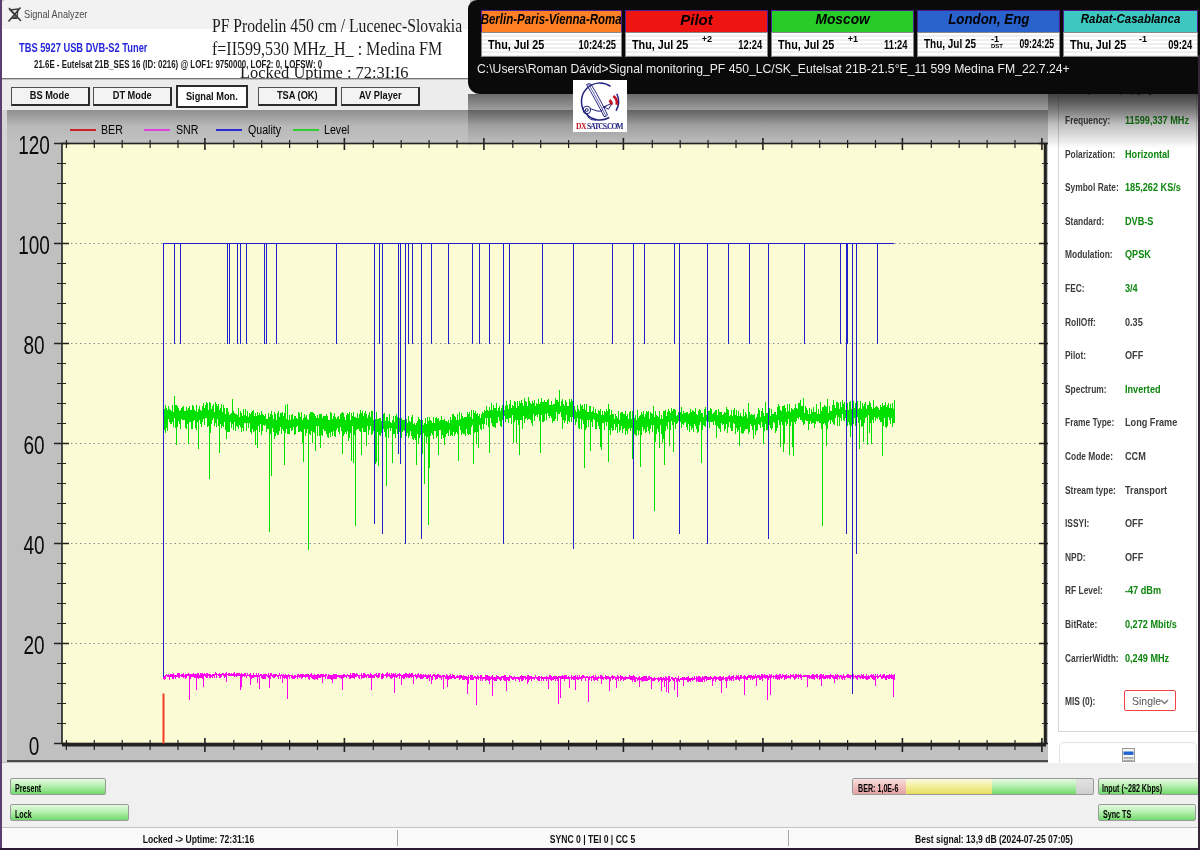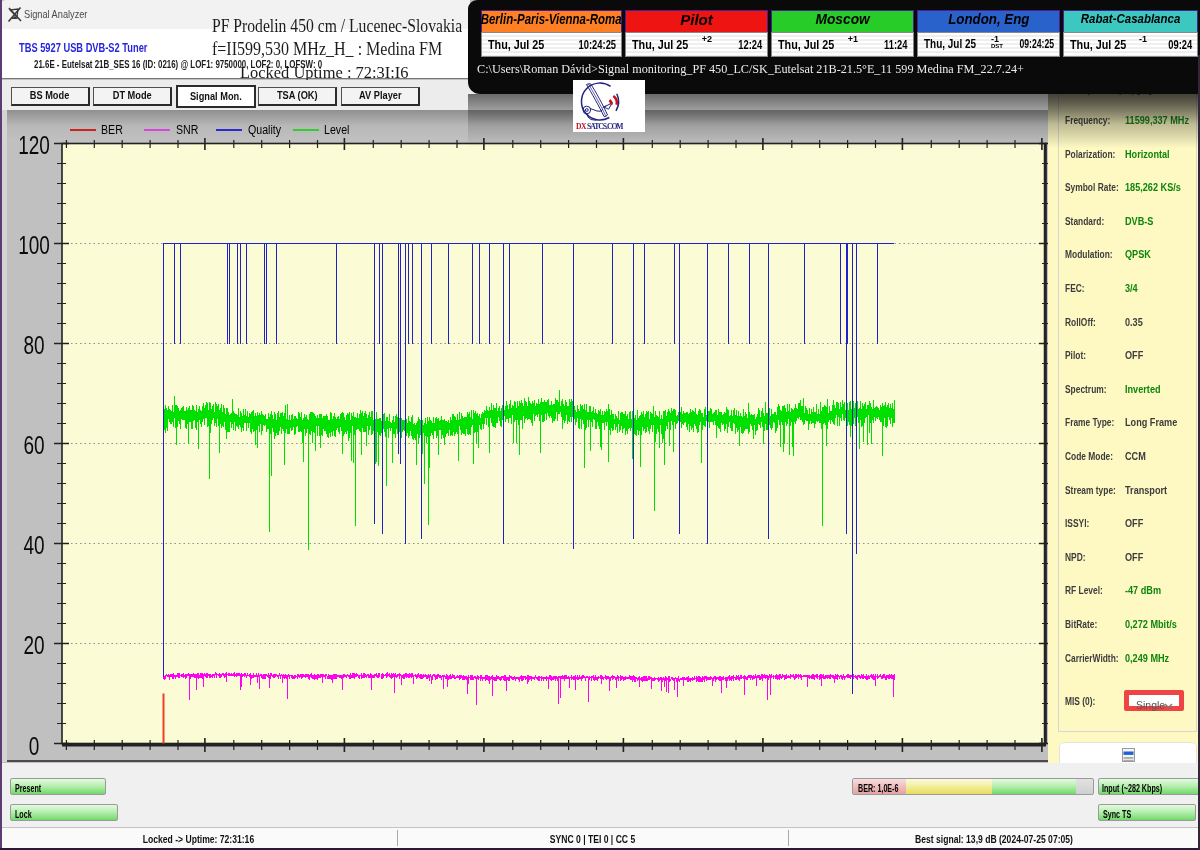--- a/index.html
+++ b/index.html
@@ -25,32 +25,32 @@
 .leg{position:absolute;top:13px;font-size:12.5px;color:#000;transform:scaleX(.85);transform-origin:0 0}
 .legline{position:absolute;top:19px;width:26px;height:2px}
 
 #console{left:468px;top:0;width:732px;height:94px;background:#0a0a0a;border-radius:9px 0 0 12px}
 .clkhdr{position:absolute;top:10px;height:38px;border:1px solid #4c1d95;color:#000;display:flex;align-items:flex-start;justify-content:center}
 .clkhdr i{font-weight:bold;font-style:italic;white-space:nowrap;display:inline-block}
 .clkbar{position:absolute;top:32px;height:25px;background:repeating-linear-gradient(180deg,#ffffff 0 2px,#efefef 2px 4px);border:1px solid #888;color:#000;font-size:13px;font-weight:bold}
 .clkdate{position:absolute;left:6px;top:4px;transform:scaleX(.83);transform-origin:0 0;white-space:nowrap}
 .clktime{position:absolute;right:5px;top:4px;transform:scaleX(.72);transform-origin:100% 0;white-space:nowrap}
 .clkoff{position:absolute;top:1px;font-size:9px;font-weight:bold}
-#consoleline{left:477px;top:62px;font-family:Liberation Serif, serif;font-size:12.2px;color:#ececec;white-space:nowrap}
+#consoleline{left:477px;top:62px;font-family:Liberation Sans, sans-serif;font-size:12.2px;color:#ececec;white-space:nowrap}
 #shadow{left:468px;top:94px;width:732px;height:54px;background:linear-gradient(180deg,rgba(20,20,20,.6),rgba(20,20,20,.16) 55%,rgba(20,20,20,0))}
 #shadowR{left:1048px;top:94px;width:152px;height:54px;background:linear-gradient(180deg,rgba(20,20,20,.5),rgba(20,20,20,.14) 55%,rgba(20,20,20,0))}
 
-#logo{left:573px;top:80px;width:72px;height:52px;background:#fff}
-
-#rightpanel{left:1048px;top:94px;width:152px;height:669px;background:#fef9c3}
+#logo{left:573px;top:80px;width:54px;height:52px;background:#fff}
+
+#rightpanel{left:1048px;top:94px;width:152px;height:669px;background:#ffffff}
 #groupbox{position:absolute;left:10px;top:0px;width:139px;height:638px;border:1px solid #d5d5d5;border-top:none}
 .rp{position:absolute;left:17px;font-size:10.5px;font-weight:bold;color:#3c3c3c;white-space:nowrap;transform:scaleX(.8);transform-origin:0 0}
 .rv{position:absolute;left:77px;font-size:10.5px;font-weight:bold;color:#0c860c;white-space:nowrap;transform:scaleX(.87);transform-origin:0 0}
 .rv.blk{color:#3c3c3c}
-#mis-sel{position:absolute;left:76px;width:60px;height:21px;background:#fff;border:5px solid #ef4444;border-radius:2px;font-size:10.5px;color:#555;line-height:20px;padding-left:7px}
+#mis-sel{position:absolute;left:76px;width:52px;height:21px;background:#fff;border:1px solid #ef4444;border-radius:2px;font-size:10.5px;color:#555;line-height:20px;padding-left:7px}
 #savebtn{position:absolute;left:11px;top:648px;width:138px;height:25px;background:#fff;border:1px solid #e2e2e2;border-radius:5px}
 
 #bars{left:0;top:763px;width:1200px;height:64px;background:#f0f0f0}
 .gbtn{position:absolute;height:17px;background:linear-gradient(180deg,#e3fae3 0%,#b7f0b0 45%,#72d96a 100%);border:1px solid #9a9a9a;border-radius:2px;font-size:10.5px;font-weight:bold;color:#000;padding:3px 0 0 4px}
 .gbtn b{display:inline-block;font-weight:bold;transform:scaleX(.68);transform-origin:0 50%;white-space:nowrap}
 .pbar{position:absolute;height:17px;border:1px solid #9a9a9a;border-radius:2px;overflow:hidden;background:linear-gradient(180deg,#e2e2e2,#cfcfcf)}
 .seg{position:absolute;top:0;height:100%}
 .seg.p{background:linear-gradient(180deg,#f6dede 0%,#eebbbb 55%,#e5a2a2 100%)}
 .seg.y{background:linear-gradient(180deg,#fafae0 0%,#f3f0a2 45%,#e7dc5d 100%)}
 .seg.g{background:linear-gradient(180deg,#e3fae3 0%,#b7f0b0 45%,#72d96a 100%)}
@@ -74,21 +74,21 @@
 <div class="abs" id="titletext">Signal Analyzer</div>
 <div class="abs" id="headerwhite"></div>
 <div class="abs" id="tuner">TBS 5927 USB DVB-S2 Tuner</div>
 <div class="abs" id="lofline">21.6E - Eutelsat 21B_SES 16 (ID: 0216) @ LOF1: 9750000, LOF2: 0, LOFSW: 0</div>
 <div class="abs serif" id="ser1" style="left:212px;top:16px;font-size:18px;transform:scaleX(.87)">PF Prodelin 450 cm / Lucenec-Slovakia</div>
 <div class="abs serif" id="ser2" style="left:212px;top:38.5px;font-size:18px;transform:scaleX(.89)">f=II599,530 MHz_H_ : Medina FM</div>
 <div class="abs serif" id="ser3" style="left:240px;top:62px;font-size:17.5px;transform:scaleX(.94)">Locked Uptime : 72:3I:I6</div>
 <div class="abs" id="tabstrip">
  <div class="tab" style="left:11px;width:79px"><span>BS Mode</span></div>
  <div class="tab" style="left:93px;width:79px"><span>DT Mode</span></div>
- <div class="tab active" style="left:176px;width:80px"><span>Signal Mon.</span></div>
+ <div class="tab active" style="left:176px;width:72px"><span>Signal Mon.</span></div>
  <div class="tab" style="left:258px;width:79px"><span>TSA (OK)</span></div>
  <div class="tab" style="left:341px;width:79px"><span>AV Player</span></div>
 </div>
 <div class="abs" id="chartregion">
  <div class="legline" style="left:70px;background:#cc2222"></div>
     <div class="leg" style="left:101px">BER</div>
  <div class="legline" style="left:144px;background:#dd44dd"></div>
     <div class="leg" style="left:176px">SNR</div>
  <div class="legline" style="left:216px;background:#2a2ad0"></div>
     <div class="leg" style="left:248px">Quality</div>
@@ -235,21 +235,21 @@
 </g>
 <g fill="none" stroke="#c41220" stroke-width="2.6">
 <path d="M 40.3 16.0 A 8.6 8.6 0 0 1 43.7 24.7"></path>
 <path d="M 36.4 20.1 A 4.6 4.6 0 0 1 38.2 24.7"></path>
 </g>
 <text x="3" y="49" font-family="Liberation Serif,serif" font-size="7.6" font-weight="bold" fill="#c41220" textLength="10.5">DX</text>
 <text x="14" y="49" font-family="Liberation Serif,serif" font-size="7.6" font-weight="bold" fill="#232380" textLength="36.5">SATCS.COM</text>
 </svg></div>
 <div class="abs" id="bars">
  <div class="gbtn" style="left:10px;top:15px;width:96px"><b>Present</b></div>
- <div class="gbtn" style="left:10px;top:41px;width:108px"><b>Lock</b></div>
+ <div class="gbtn" style="left:10px;top:41px;width:119px"><b>Lock</b></div>
  <div class="pbar" style="left:852px;top:15px;width:242px">
    <div class="seg p" style="left:0;width:53px"></div>
       <div class="seg y" style="left:53px;width:86px"></div>
       <div class="seg g" style="left:139px;width:84px"></div>
    <div class="ptxt">BER: 1,0E-6</div>
     </div>
  <div class="gbtn" style="left:1098px;top:15px;width:110px;padding-left:3px"><b>Input (~282 Kbps)</b></div>
  <div class="gbtn" style="left:1098px;top:41px;width:98px"><b>Sync TS</b></div>
 </div>
 <div class="abs" id="statusbar">

